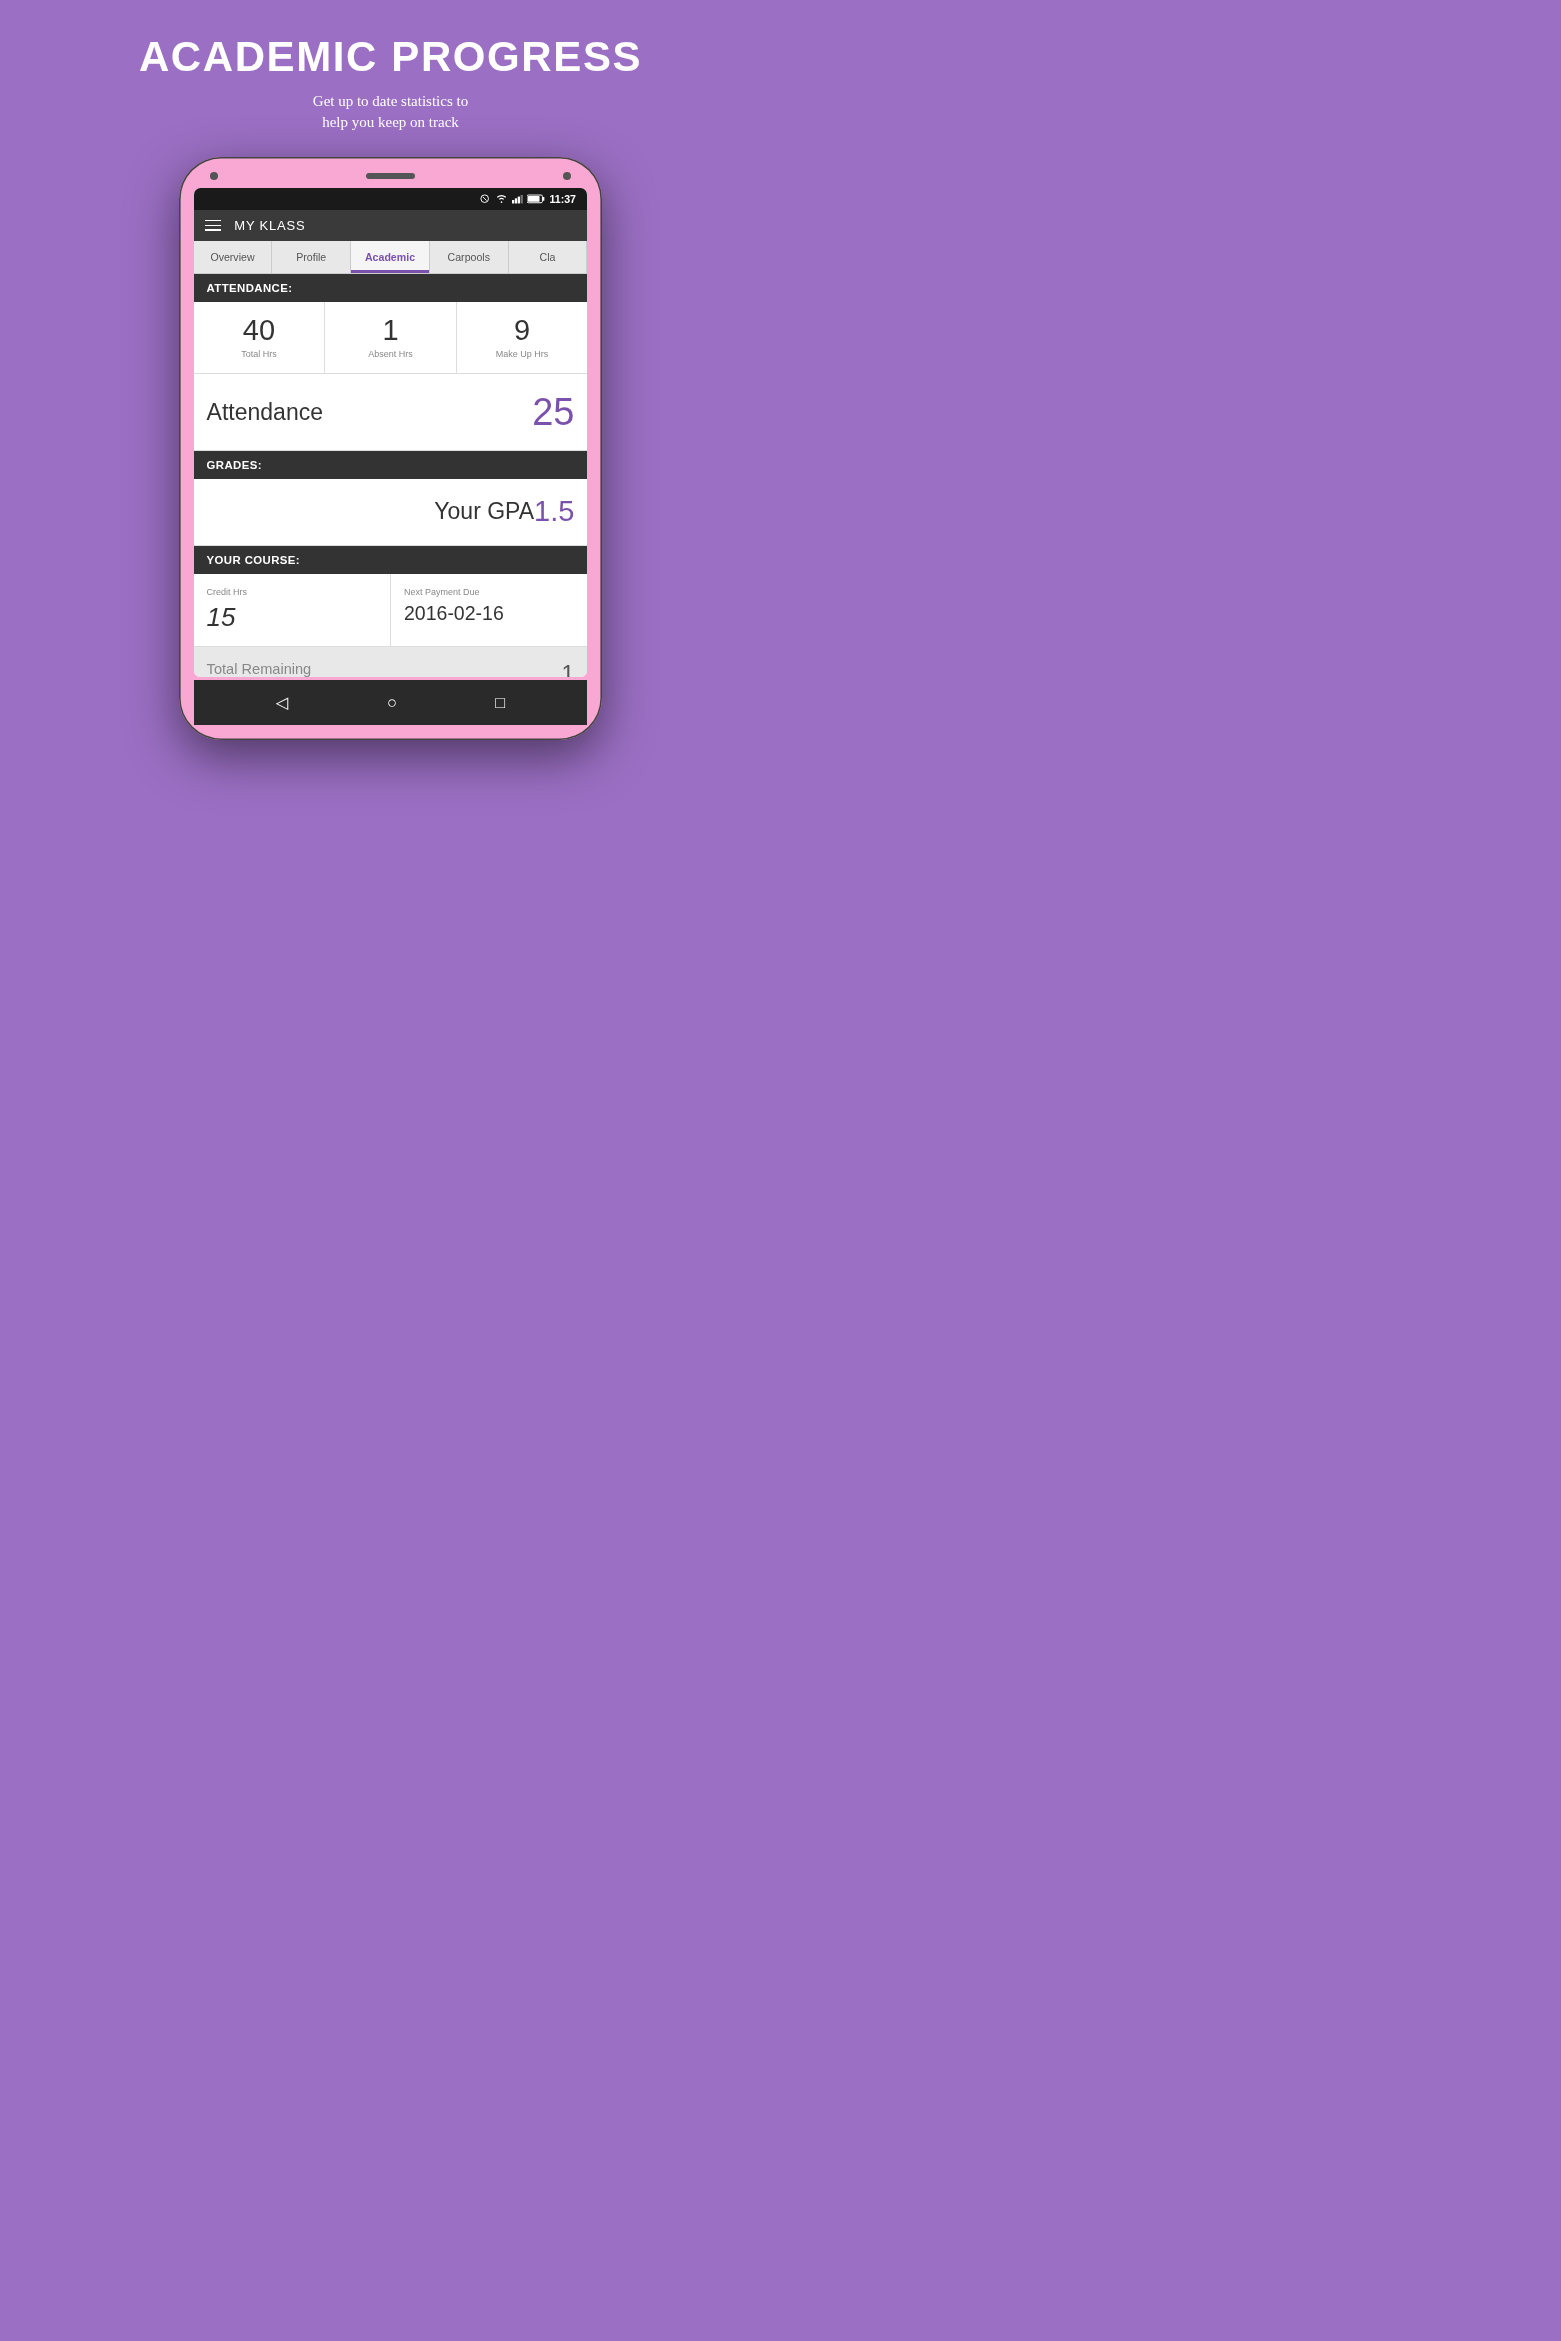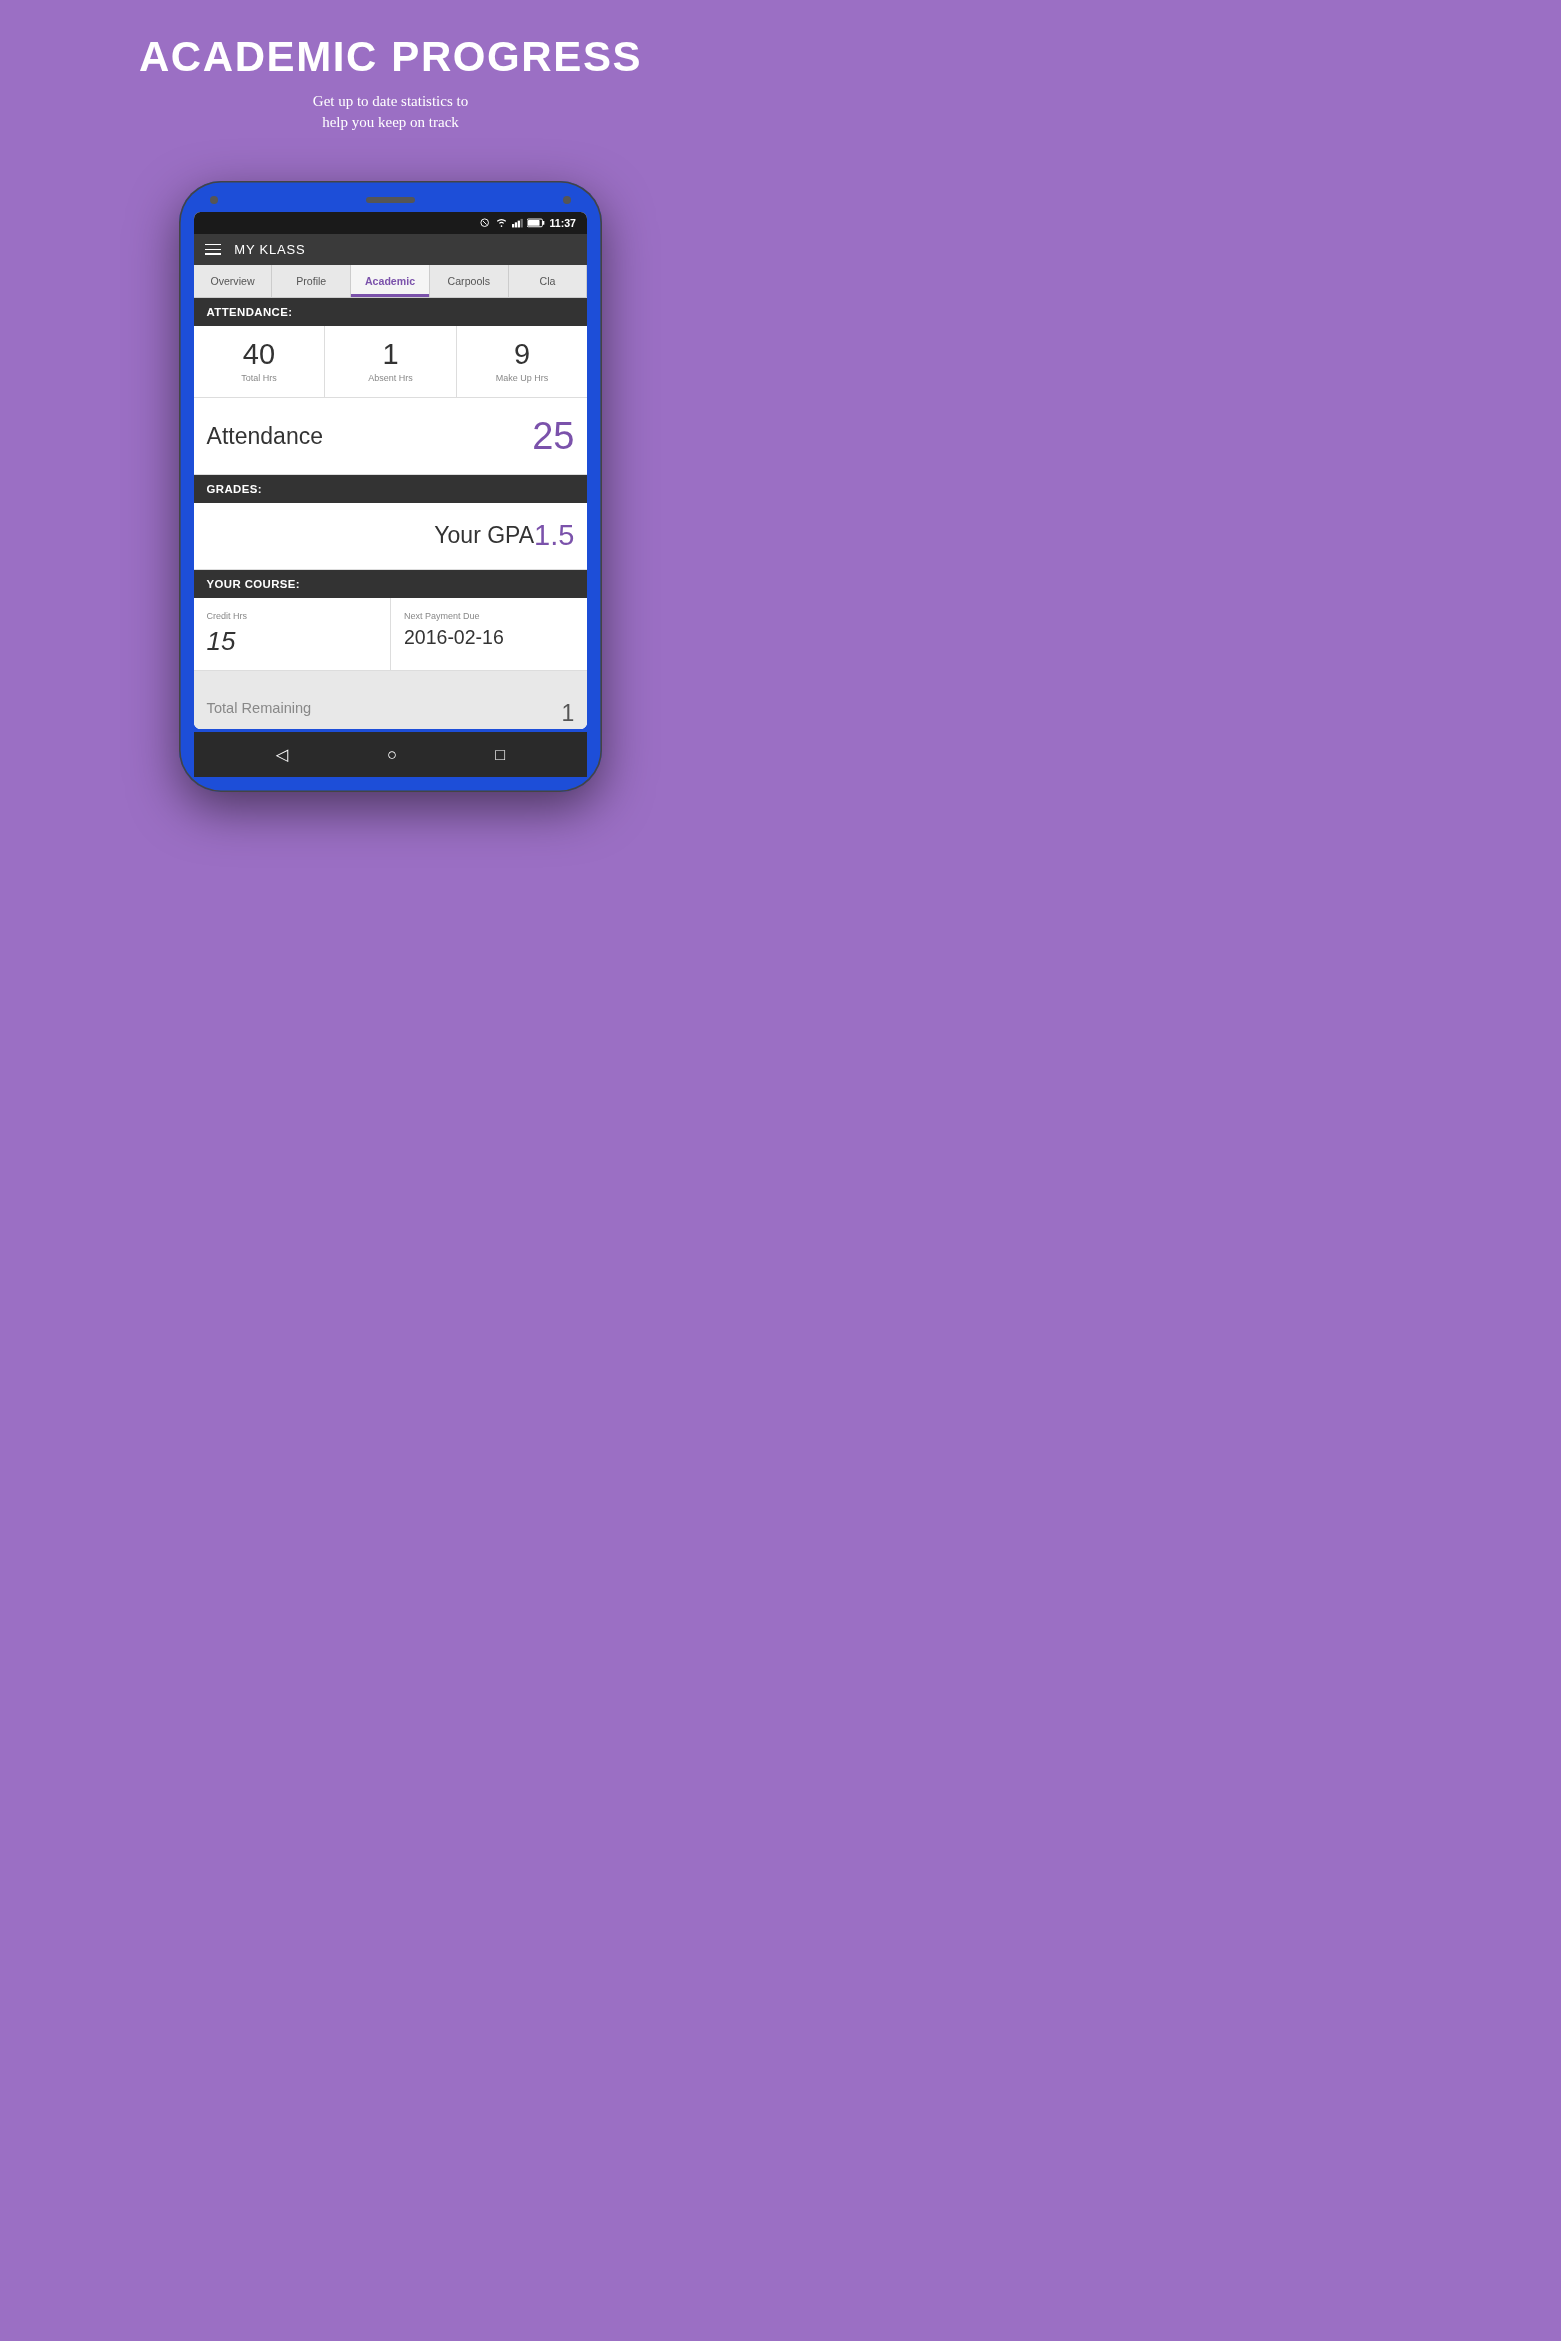--- a/index.html
+++ b/index.html
@@ -32,26 +32,25 @@
     .page-header p {
       font-size: 15px;
       font-weight: 300;
       line-height: 1.4;
       font-family: Liberation Serif, serif;
     }
 
     
     .phone {
       width: 423px;
-      background: #1d4ed8;
+      background: #f9a8d4;
       border-radius: 42px;
       padding: 14.6px;
       box-shadow: 0 16.3px 49px rgba(0,0,0,0.5), inset 0 0 0 1.6px #444;
       position: relative;
-      margin-top: 24px;
     }
 
     .phone-top {
       display: flex;
       align-items: center;
       justify-content: space-between;
       padding: 0 16.3px 8.1px;
     }
 
     .camera {
@@ -278,25 +277,25 @@
     }
 
     .course-date {
       font-size: 19.5px;
       color: #333;
       font-weight: 300;
     }
 
     .partial-section {
       background: #e8e8e8;
-      padding: 29px 13px;
+      padding: 14px 13px;
       font-size: 14.6px;
       color: #888;
       overflow: hidden;
-      height: 47px;
+      height: 30px;
     }
 
     
     .phone-bottom {
       background: #2a2a2a;
       display: flex;
       justify-content: space-around;
       align-items: center;
       padding: 13px 33px;
       margin-top: 3.3px;

